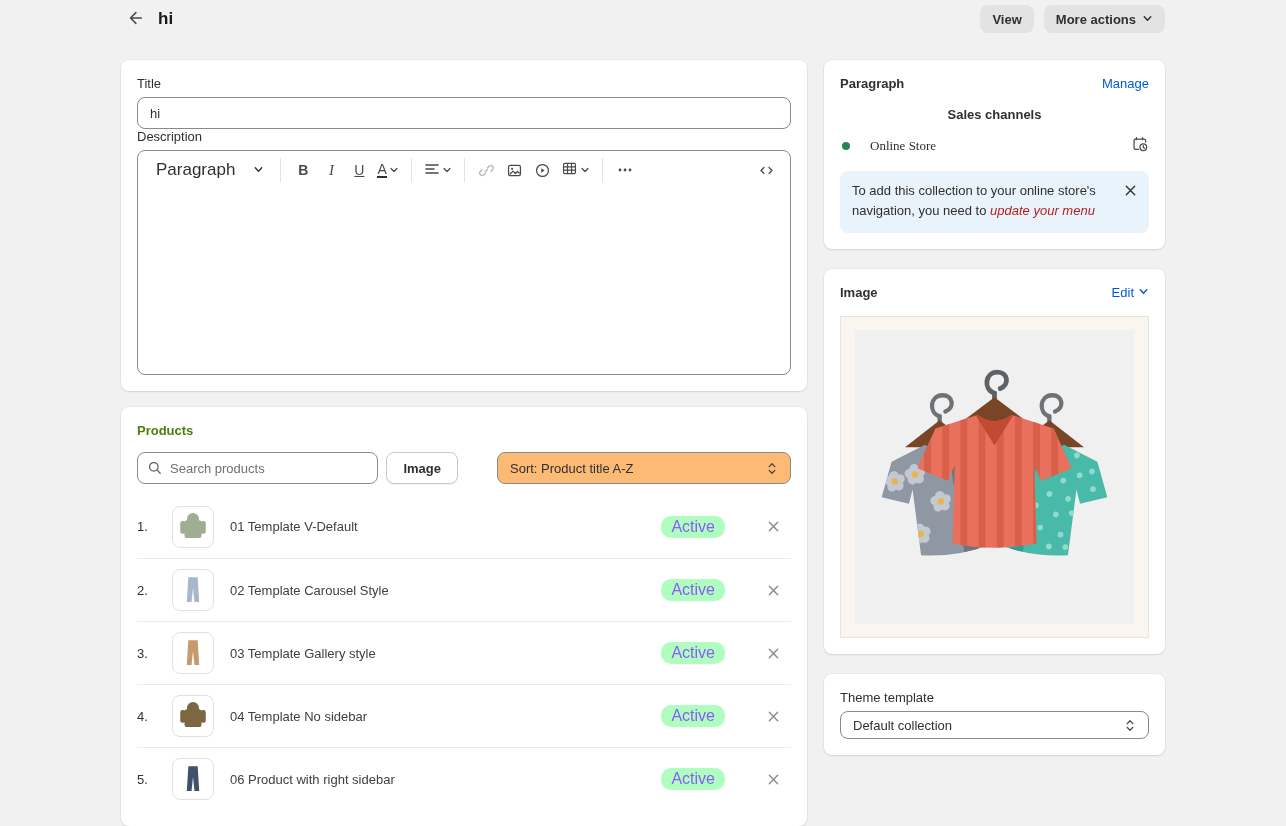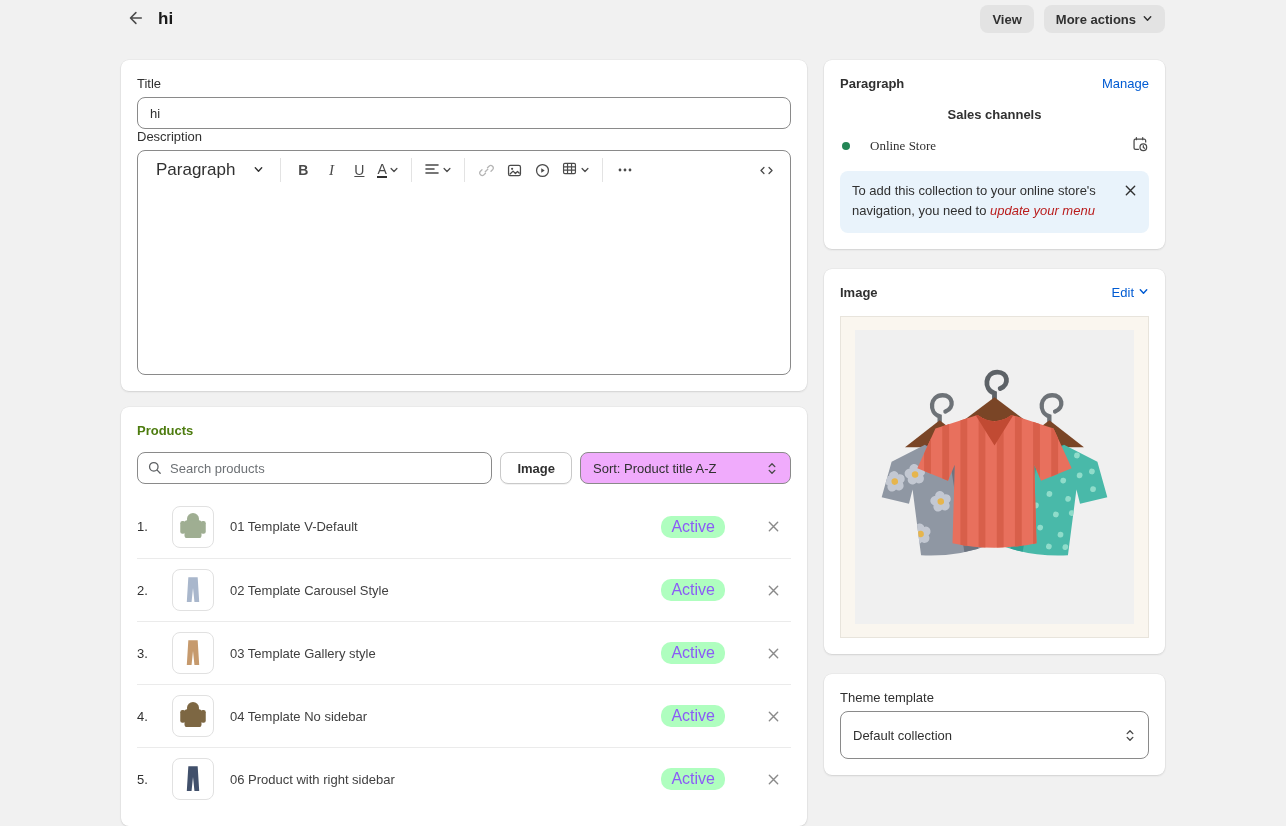--- a/index.html
+++ b/index.html
@@ -49,23 +49,23 @@
   .section-heading { font-weight:700; color:#4d7c0f; margin-bottom:14px; }
   .prod-controls { display:flex; gap:8px; }
   .search-wrap { position:relative; flex:1; }
   .search-wrap .mag { position:absolute; left:10px; top:8px; color:#5c5f62; }
   .search-input { width:100%; height:32px; border:1px solid #8a8a8a; border-radius:8px;
     padding:0 12px 0 32px; font-size:13px; font-family:inherit; color:#303030; }
   .search-input::placeholder { color:#6d7175; }
   .browse-btn { background:#fff; border:1px solid #c9c9c9; border-radius:8px; height:32px;
     padding:0 16px; font-size:13px; font-weight:600; color:#303030; font-family:inherit; cursor:pointer;
     box-shadow:0 1px 0 rgba(0,0,0,.05); }
-  .sort-select { width:211px; height:32px; border:1px solid #8a8a8a; border-radius:8px;
+  .sort-select { width:294px; height:32px; border:1px solid #8a8a8a; border-radius:8px;
     display:flex; align-items:center; justify-content:space-between; padding:0 12px; cursor:pointer;
-    color:#303030; background:#f0abfc; }
+    color:#303030; background:#fdba74;margin-left:31px; }
   .prod-list { margin-top:11px; }
   .prow { display:flex; align-items:center; height:63px; }
   .prow + .prow { border-top:1px solid #ebebeb; }
   .pnum { width:35px; flex:none; color:#303030; }
   .pthumb { width:42px; height:42px; flex:none; border:1px solid #e1e1e1; border-radius:8px;
     background:#fff; display:flex; align-items:center; justify-content:center; }
   .ptitle { margin-left:16px; color:#404040; }
   .badge { margin-left:auto; background:#affebf; color:#8b5cf6; font-size:16px;
     padding:2px 10px; border-radius:10px; font-weight:400; }
   .prem { margin-left:38px; margin-right:8px; width:20px; height:20px; display:flex;
@@ -80,21 +80,21 @@
   .channel-name { margin-left:20px;font-family:Liberation Serif, serif; }
   .sched-icon { margin-left:auto; color:#4a4a4a; cursor:pointer; }
   .banner { margin-top:15px; border-radius:8px; padding:10px 32px 12px 12px; position:relative;
     line-height:20px; color:#303030; }
   .banner a { color:#b91c1c;font-style:italic; }
   .banner-close { position:absolute; top:10px; right:10px; width:18px; height:18px;
     display:flex; align-items:center; justify-content:center; color:#303030; cursor:pointer; }
   .img-frame { margin-top:16px; background:#faf6ef; border:1px solid #e8e4dc; padding:13px 14px; height:322px; }
   .img-inner { width:100%; height:100%; background:#f0f0f0; }
   .img-inner svg { display:block; width:100%; height:100%; }
-  .select-box { height:48px; border:1px solid #8a8a8a; border-radius:8px; display:flex;
+  .select-box { height:28px; border:1px solid #8a8a8a; border-radius:8px; display:flex;
     align-items:center; justify-content:space-between; padding:0 12px; cursor:pointer; background:#fff;
     color:#303030; }
   .updown { color:#4a4a4a; display:flex; }
 </style>
 </head>
 <body>
 
 <div class="container">
 
   <div class="topbar">

